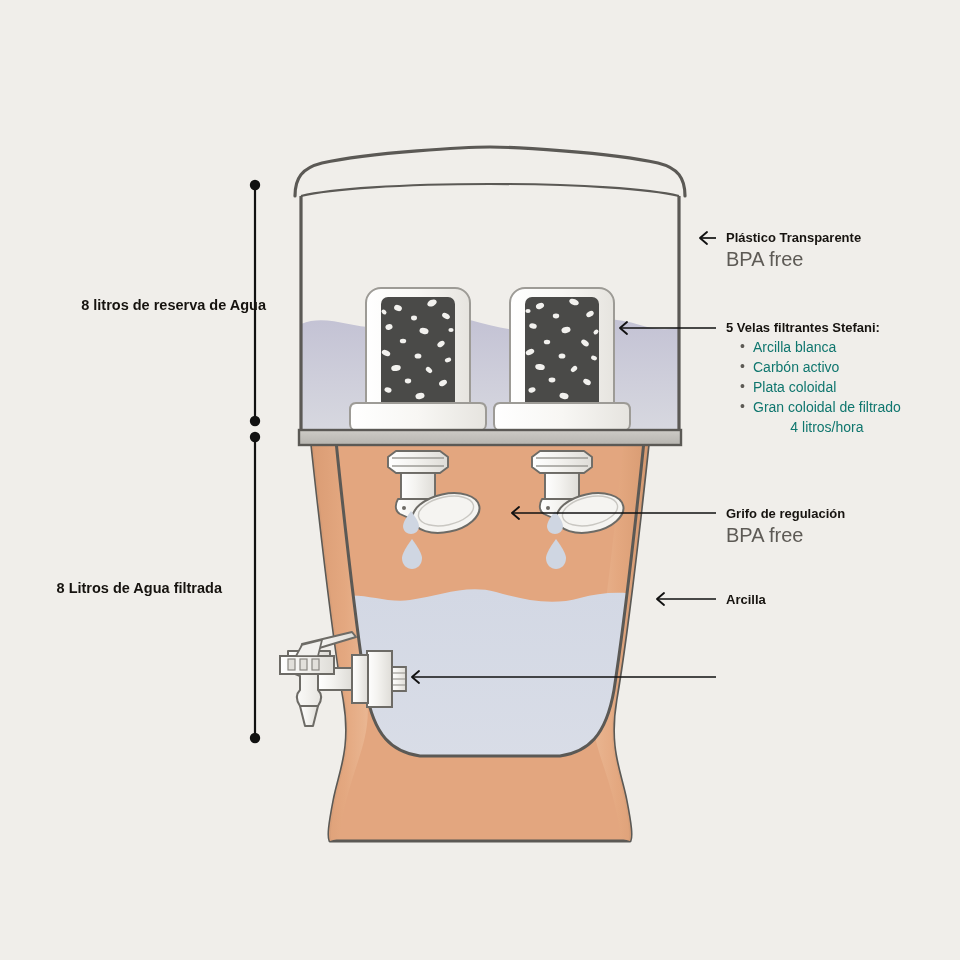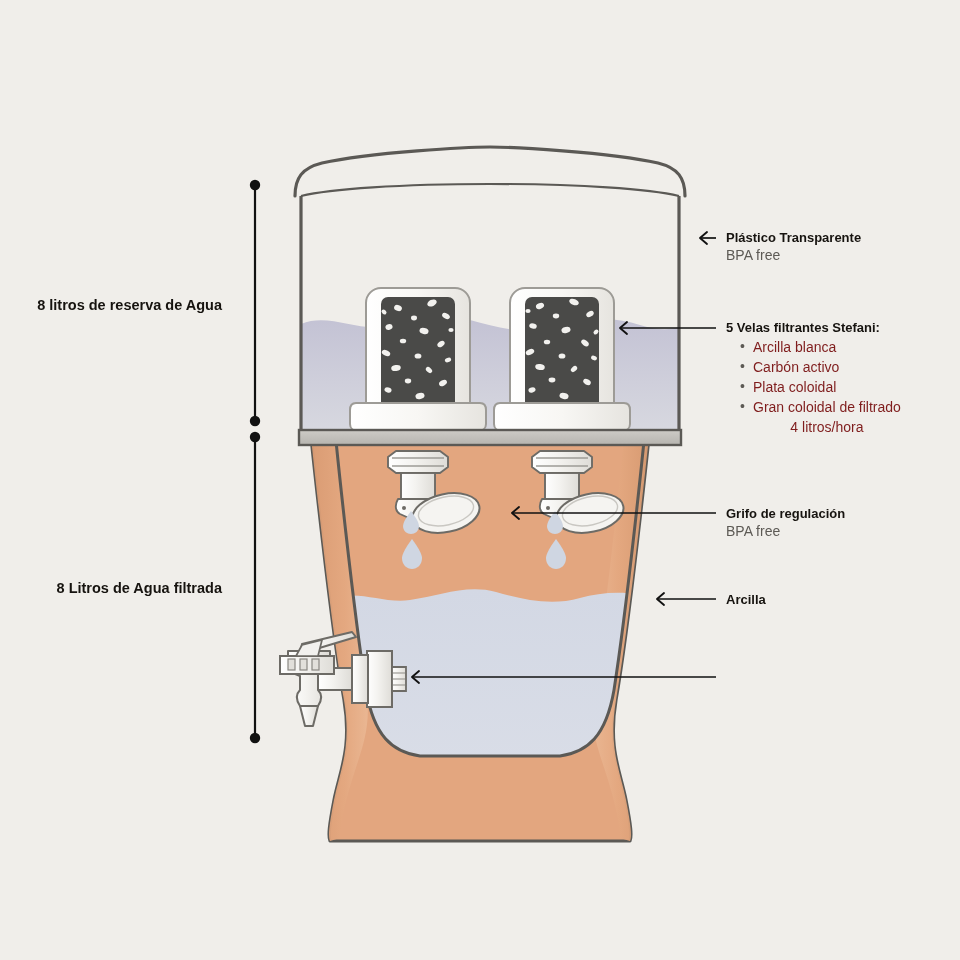--- a/index.html
+++ b/index.html
@@ -32,34 +32,34 @@
     font-family: "Liberation Sans", sans-serif;
   }
   .anno-title {
     font-size: 13px;
     font-weight: bold;
     color: #16130f;
     line-height: 1.32;
     white-space: nowrap;
   }
   .anno-sub {
-    font-size: 14px;
+    font-size: 20px;
     font-weight: normal;
     color: #5d5a55;
     line-height: 1.32;
     white-space: nowrap;
   }
   ul.anno-list {
     list-style: none;
     margin: 2px 0 0 0;
     padding: 0 0 0 14px;
   }
   ul.anno-list li {
     font-size: 14px;
-    color: #7f1d1d;
+    color: #0f766e;
     line-height: 1.42;
     position: relative;
     padding-left: 13px;
     white-space: nowrap;
   }
   ul.anno-list li::before {
     content: "\2022";
     position: absolute;
     left: 0;
     top: -1px;
@@ -374,21 +374,21 @@
       <line x1="657" y1="599" x2="716" y2="599" stroke="#111111" stroke-width="1.7"></line>
       <polyline points="664,593 657,599 664,605" fill="none" stroke="#111111" stroke-width="1.9" stroke-linecap="round" stroke-linejoin="round"></polyline>
     </g>
 
     <g>
       <line x1="412" y1="677" x2="716" y2="677" stroke="#111111" stroke-width="1.7"></line>
       <polyline points="419,671 412,677 419,683" fill="none" stroke="#111111" stroke-width="1.9" stroke-linecap="round" stroke-linejoin="round"></polyline>
     </g>
   </svg>
 
-  <div class="side-label" style="left:0; width:222px; top:297px;">
+  <div class="side-label" style="left:0; width:222px; top:297px;padding-left:44px;">
     <span>8 litros de reserva de Agua</span>
   </div>
   <div class="side-label" style="left:0; width:222px; top:580px;">
     <span>8 Litros de Agua filtrada</span>
   </div>
 
   <div class="anno" style="left:726px; top:229px;">
     <div class="anno-title">Plástico Transparente</div>
     <div class="anno-sub">BPA free</div>
   </div>

